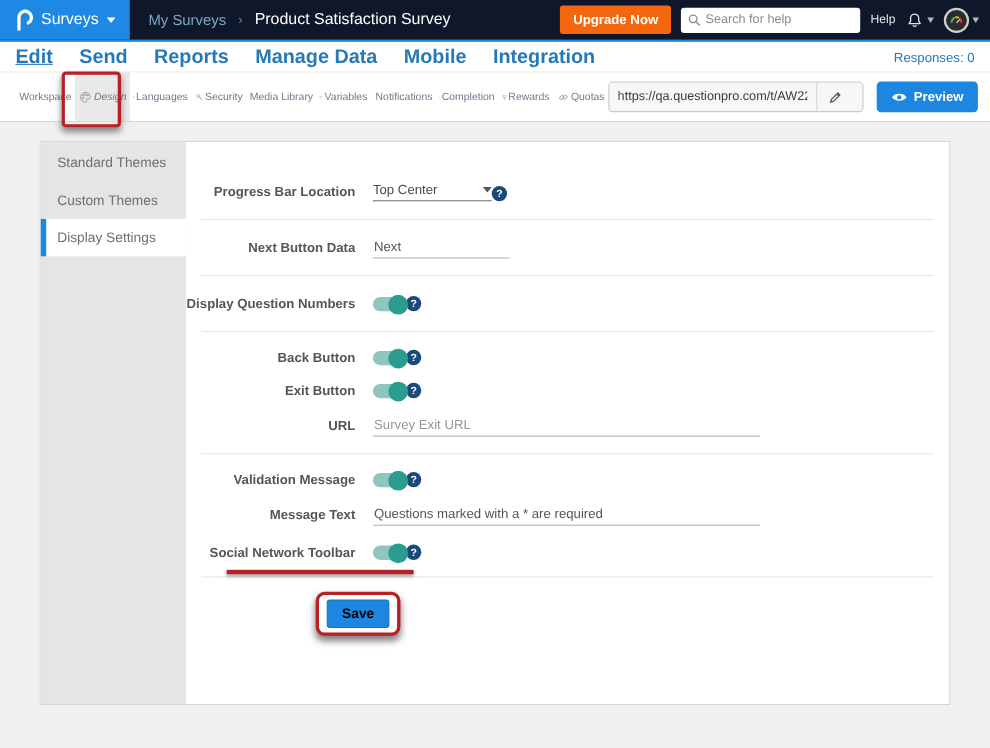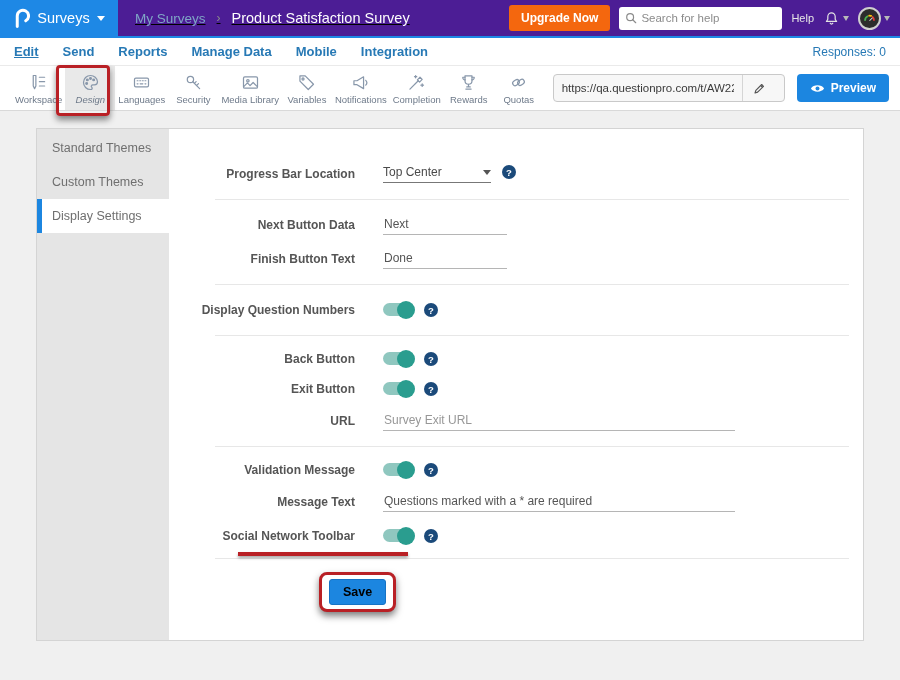--- a/index.html
+++ b/index.html
@@ -1,67 +1,67 @@
 <!DOCTYPE html>
 <html><head>
 <meta charset="utf-8">
 <style>
   * { margin:0; padding:0; box-sizing:border-box; }
   html,body { width:900px; height:680px; background:#f0f0f0; font-family:"Liberation Sans", sans-serif; overflow:hidden; }
 
   
-  .topbar { height:38px; background:#4c1d95; border-bottom:2px solid #1e88e5; display:flex; align-items:center; }
+  .topbar { height:38px; background:#0f172a; border-bottom:2px solid #1e88e5; display:flex; align-items:center; }
   .logo { width:118px; height:36px; background:#1e88e5; display:flex; align-items:center; justify-content:center; gap:7px; cursor:pointer; }
   .logo-mark { width:17px; height:22px; }
   .logo-text { color:#fff; font-size:14.5px; }
   .caret { width:0; height:0; border-left:4px solid transparent; border-right:4px solid transparent; border-top:5px solid #fff; }
   .caret.grey { border-top-color:#b9b9b9; border-left-width:3.5px; border-right-width:3.5px; }
-  .crumb { display:flex; align-items:center; margin-left:17px; gap:11px;text-decoration:underline; }
+  .crumb { display:flex; align-items:center; margin-left:17px; gap:11px; }
   .crumb-parent { color:#7fa6c6; font-size:13.5px; cursor:pointer; }
   .crumb-sep { color:#8a8a8a; font-size:12px; }
   .crumb-title { color:#fdfdfd; font-size:14.5px; }
   .top-right { margin-left:auto; display:flex; align-items:center; gap:9px; padding-right:10px; }
   .upgrade-btn { background:#f4670e; color:#fff; border:none; border-radius:3px; font-size:12px; font-weight:bold; padding:6px 12px; cursor:pointer; font-family:inherit; }
   .searchbox { background:#fff; border-radius:3px; height:23px; width:163px; display:flex; align-items:center; padding:0 6px; gap:4px; }
   .searchbox input { border:none; outline:none; width:105px; font-size:11.5px; color:#555; font-family:inherit; background:transparent; }
   .searchbox input::placeholder { color:#8b8b8b; }
   .help-link { color:#e6e6e6; font-size:11px; cursor:pointer; }
   .iconbtn { display:flex; align-items:center; gap:3px; cursor:pointer; }
   .avatar { width:23px; height:23px; border-radius:50%; background:#2c2c2c; border:2px solid #cfcfcf; display:flex; align-items:center; justify-content:center; }
 
   
   .subnav { height:28px; background:#fff; display:flex; align-items:center; padding:0 14px; gap:24px; border-bottom:1px solid #eaeaea; }
-  .subnav-item { color:#2779b5; font-size:13px; font-weight:bold; cursor:pointer; }
+  .subnav-item { color:#2779b5; font-size:18px; font-weight:bold; cursor:pointer; }
   .subnav-item.active { text-decoration:underline; }
   .responses { margin-left:auto; color:#2779b5; font-size:12px; }
 
   
   .toolbar { height:45px; background:#fff; border-bottom:1px solid #d9d9d9; display:flex; align-items:stretch; padding-left:12px; position:relative; }
-  .titem { min-width:50px; padding:0 3px; display:flex; flex-direction:column; align-items:center; justify-content:center; gap:1px; cursor:pointer; color:#8897aa; }
+  .titem { min-width:50px; padding:0 3px; display:flex; flex-direction:row; align-items:center; justify-content:center; gap:1px; cursor:pointer; color:#8897aa; }
   .titem.highlight { background:#e9e9e9;font-style:italic; }
   .tlabel { font-size:9.5px; color:#6e7a8a; white-space:nowrap; }
   .titem svg { width:21px; height:21px; }
   .anno-design { position:absolute; left:56px; top:-1px; width:54px; height:51px; border:3px solid #b92025; border-radius:4px; box-shadow:0 4px 6px rgba(0,0,0,.45); pointer-events:none; z-index:6; }
   .url-wrap { margin-left:auto; display:flex; align-items:center; gap:12px; padding-right:11px; }
   .url-box { background:#f7f7f7; border:1px solid #c9c9c9; border-radius:4px; height:28px; width:232px; display:flex; align-items:center; }
   .url-box input { border:none; outline:none; background:transparent; font-size:11.5px; color:#3a3a3a; width:188px; padding:0 8px; font-family:inherit; }
   .url-edit { width:34px; height:100%; border-left:1px solid #d5d5d5; display:flex; align-items:center; justify-content:center; cursor:pointer; }
   .preview-btn { background:#1c86e0; border:none; border-radius:4px; color:#fff; font-size:12px; font-weight:bold; height:28px; padding:0 13px; display:flex; align-items:center; gap:6px; cursor:pointer; font-family:inherit; }
 
   
   .card { margin:17px 36px 0 36px; height:513px; background:#fff; border:1px solid #d4d4d4; display:flex; }
   .side { width:132px; background:#e5e5e5; padding-top:2px; flex:none; }
   .side-item { height:34px; display:flex; align-items:center; padding-left:15px; font-size:12.5px; color:#6f6f6f; cursor:pointer; }
   .side-item.active { background:#fff; border-left:5px solid #1c86e0; padding-left:10px; }
 
-  .main { flex:1; position:relative; padding-top:28px;padding-left:32px; }
+  .main { flex:1; position:relative; padding-top:28px; }
   .row { height:34px; display:flex; align-items:center; position:relative; }
   .row.short { height:30px; }
   .rlabel { width:154px; text-align:right; font-size:12px; font-weight:bold; color:#555; flex:none; }
-  .rctrl { margin-left:28px; display:flex; align-items:flex-start; gap:11px; }
+  .rctrl { margin-left:16px; display:flex; align-items:flex-end; }
   .divider { height:1px; background:#e7e7e7; margin:8px 14px; }
   .divider.tight { margin:5px 14px; }
 
   .fake-select { width:108px; border-bottom:1px solid #777; display:flex; align-items:center; justify-content:space-between; padding-bottom:3px; cursor:pointer; }
   .fake-select .val { font-size:12px; color:#4a4a4a; }
   .fake-select .caret { border-top-color:#555; }
   .uinput { border:none; border-bottom:1px solid #b5b5b5; outline:none; font-size:12px; color:#555; padding:2px 1px 3px; font-family:inherit; background:transparent; }
   .uinput.w125 { width:124px; }
   .uinput.w352 { width:352px; }
   .uinput::placeholder { color:#979797; }
@@ -266,26 +266,20 @@
 
       <div class="divider"></div>
 
       <div class="row">
         <span class="rlabel">Next Button Data</span>
         <span class="rctrl">
           <input class="uinput w125" type="text" value="Next" style="">
         </span>
       </div>
 
-      <div class="row">
-        <span class="rlabel">Finish Button Text</span>
-        <span class="rctrl">
-          <input class="uinput w125" type="text" value="Done" style="">
-        </span>
-      </div>
 
       <div class="divider"></div>
 
       <div class="row">
         <span class="rlabel">Display Question Numbers</span>
         <span class="rctrl">
           <span class="toggle on">
               <span class="knob"></span>
             </span>
           <span class="help">?</span>

